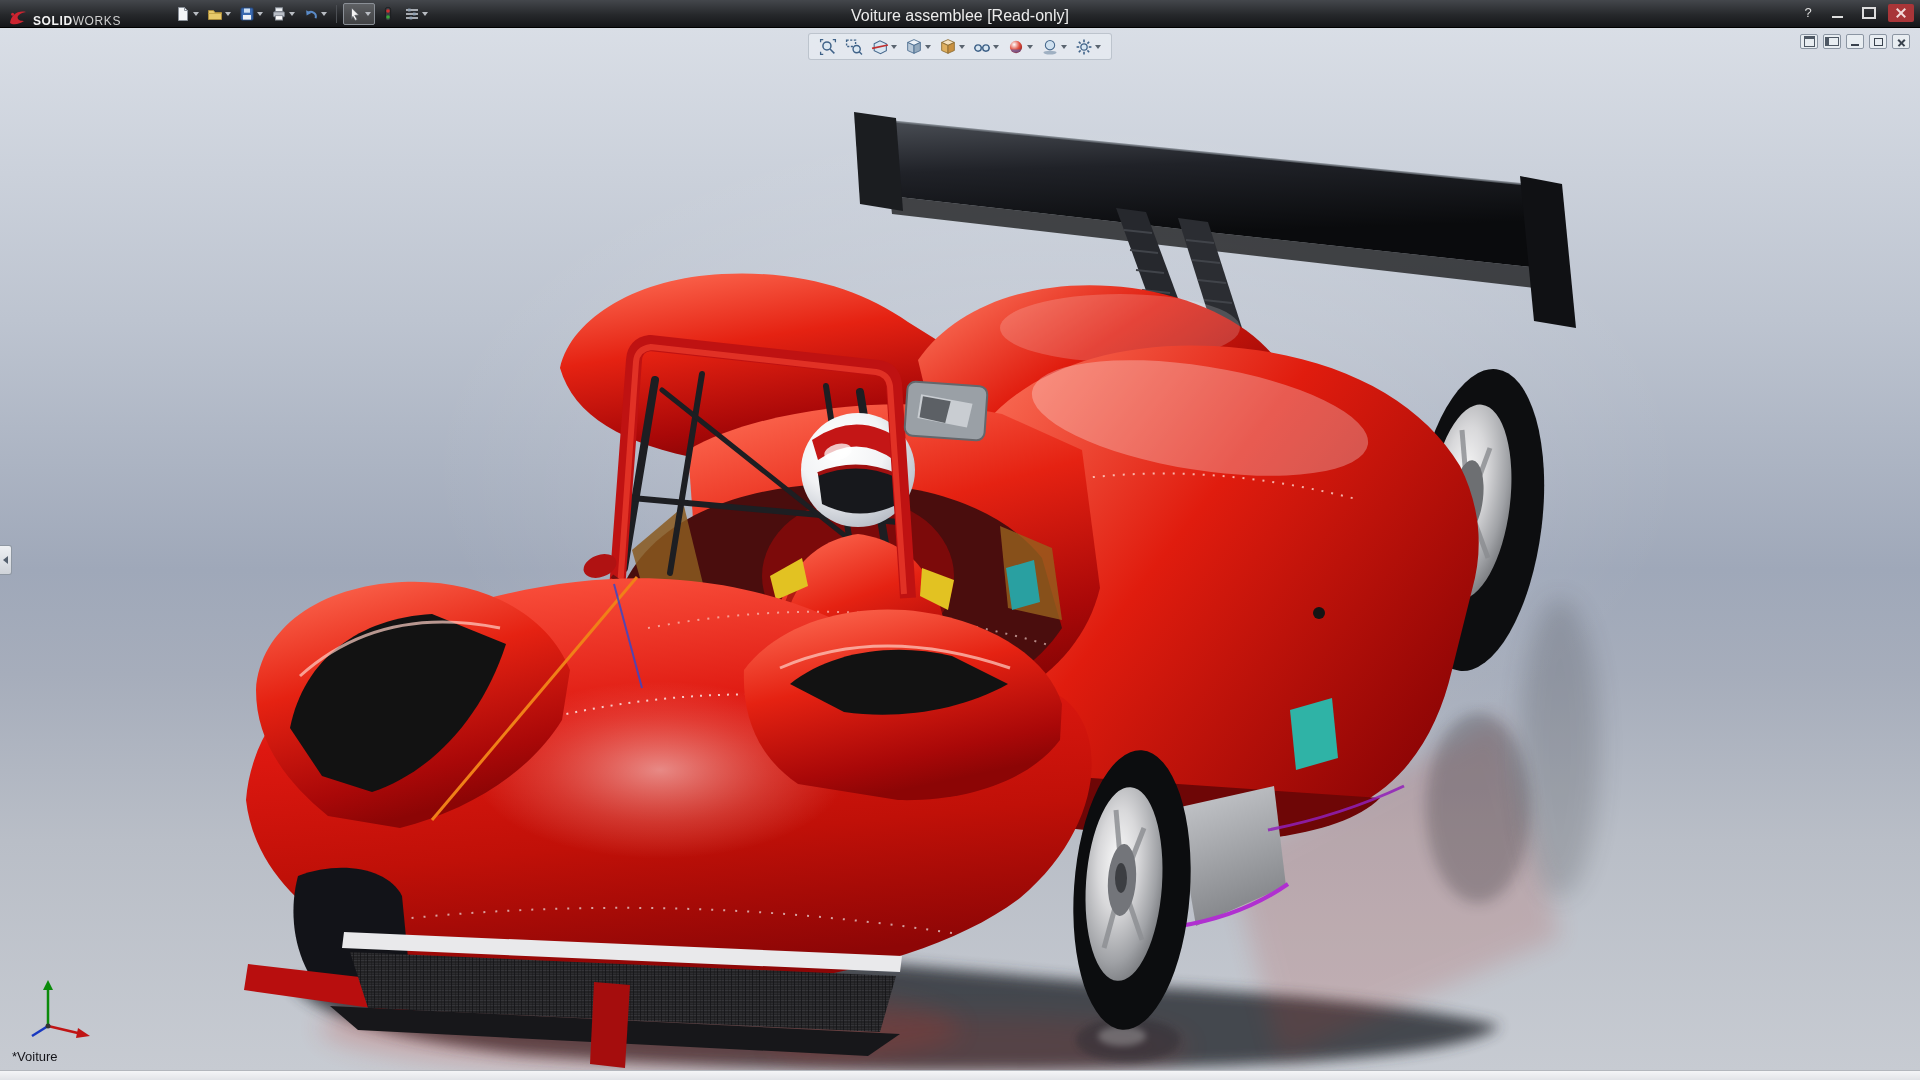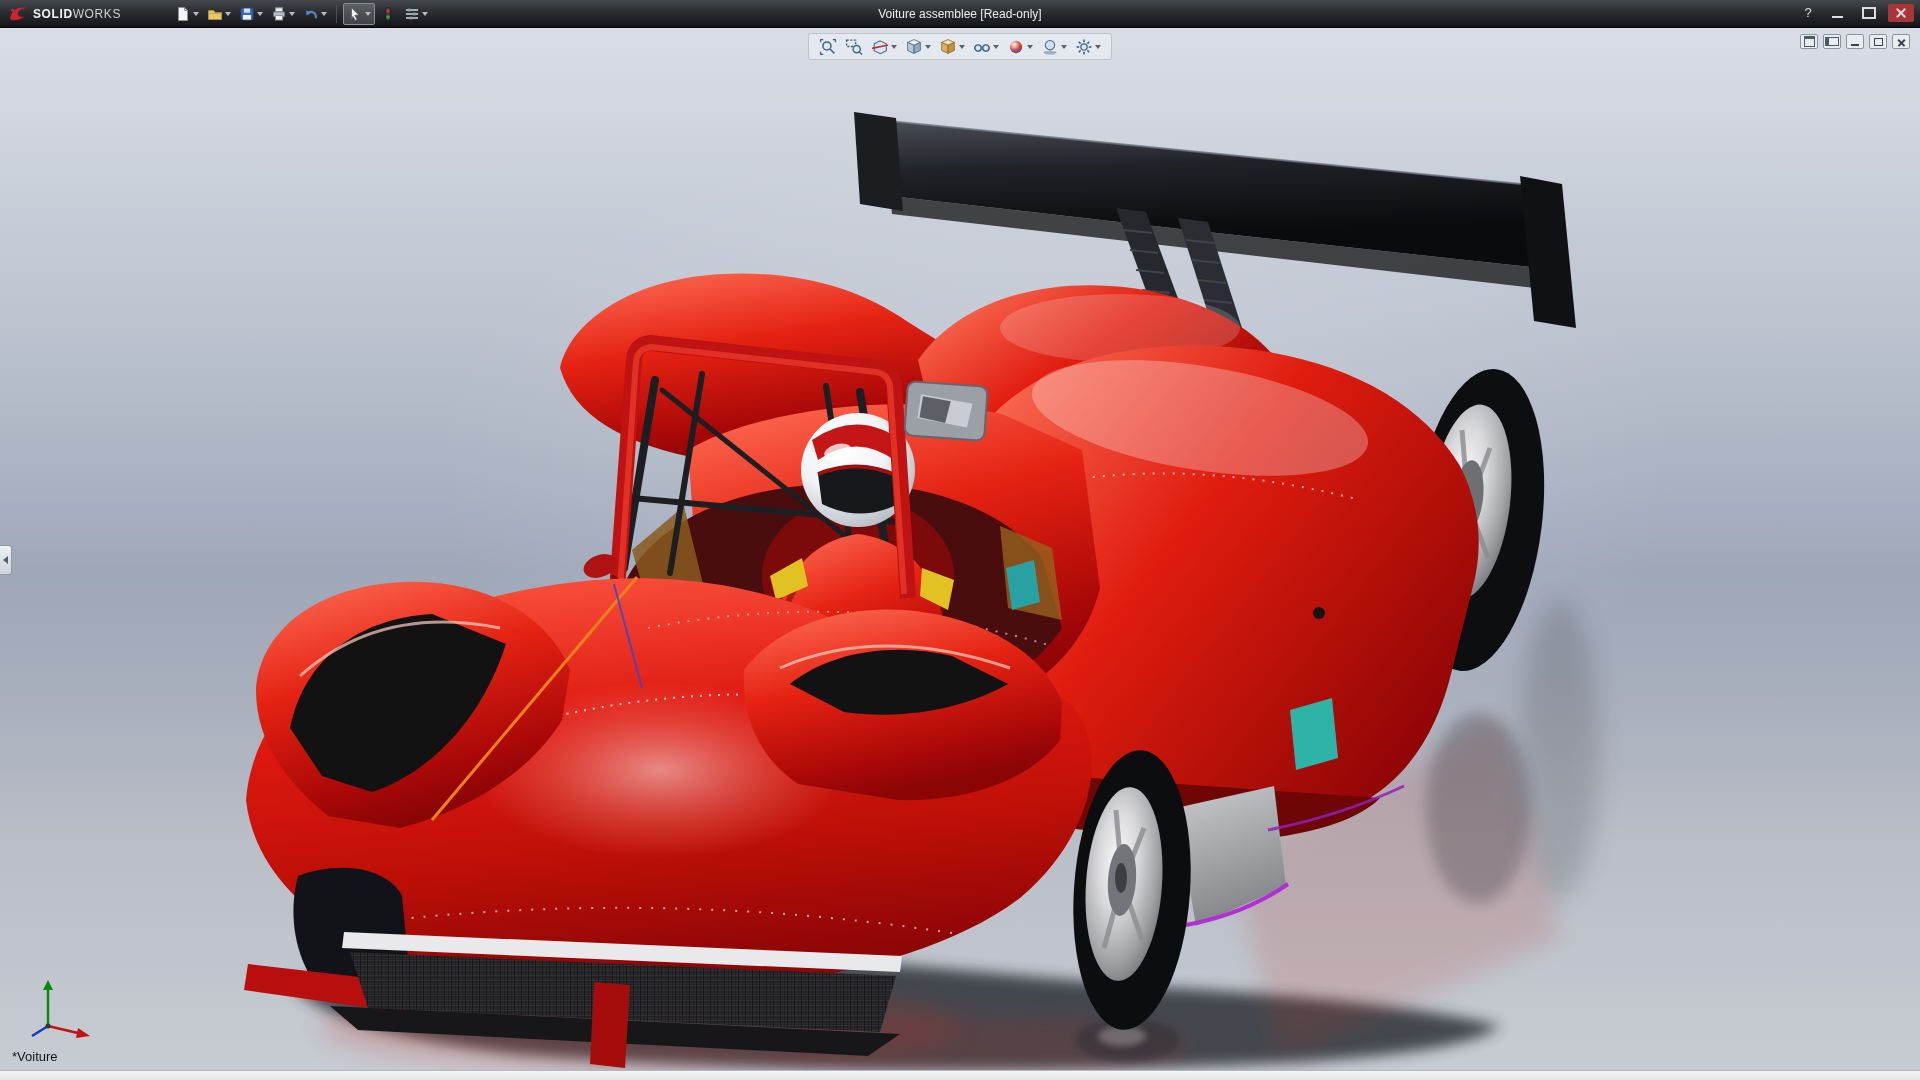--- a/index.html
+++ b/index.html
@@ -4,32 +4,32 @@
 <style>
   * { margin:0; padding:0; box-sizing:border-box; }
   html,body { width:1920px; height:1080px; overflow:hidden; background:#000;
               font-family:"Liberation Sans", sans-serif; }
   .app { position:relative; width:1920px; height:1080px; }
 
   
   .titlebar { position:absolute; top:0; left:0; width:1920px; height:28px;
     background:linear-gradient(#44474c,#26282b 55%,#151619);
     border-bottom:1px solid #000; color:#e6e6e6; z-index:40; }
-  .logo { position:absolute; left:8px; top:0; height:28px; display:flex; align-items:center; gap:5px; }
+  .logo { position:absolute; left:8px; top:0; height:28px; display:flex; align-items:flex-end; gap:5px; }
   .logo svg { width:20px; height:20px; }
   .brand { font-size:12px; letter-spacing:0.6px; color:#f2f2f2; }
   .brand .bold { font-weight:bold; }
   .brand .light { font-weight:normal; color:#cfcfcf; }
   .tb-tools { position:absolute; left:172px; top:2px; height:24px; display:flex; align-items:center; gap:2px; }
   .tb-btn { height:22px; display:flex; align-items:center; gap:2px; padding:0 3px; border-radius:2px; cursor:default; }
   .tb-btn svg { width:16px; height:16px; display:block; }
   .tb-btn.pressed { background:rgba(255,255,255,0.18); border:1px solid #8a8f96; }
   .caret { width:0; height:0; border-left:3px solid transparent; border-right:3px solid transparent; border-top:4px solid #b9bdc3; }
   .tb-sep { width:1px; height:18px; background:#000; border-right:1px solid #4c4f54; margin:0 4px; }
-  .title-text { position:absolute; left:0; top:7px; width:100%; text-align:center; font-size:12px; color:#ececec; pointer-events:none; }
+  .title-text { position:absolute; left:0; top:7px; width:100%; text-align:center; font-size:16px; color:#ececec; pointer-events:none; }
   .win-controls { position:absolute; right:6px; top:4px; display:flex; align-items:center; gap:6px; z-index:41; }
   .help-btn { width:20px; height:18px; text-align:center; font-size:13px; color:#dfdfdf; line-height:18px; }
   .wb { width:26px; height:18px; display:flex; align-items:center; justify-content:center; border-radius:2px; position:relative; }
   .wb-min::before { content:""; width:11px; height:2px; background:#ddd; margin-top:8px; }
   .wb-max::before { content:""; width:10px; height:8px; border:2px solid #ddd; }
   .wb-close { background:#a83538; }
   .wb-close::before, .wb-close::after { content:""; position:absolute; left:7px; top:8px; width:12px; height:2px; background:#f2dada; }
   .wb-close::before { transform:rotate(45deg); }
   .wb-close::after  { transform:rotate(-45deg); }
 

